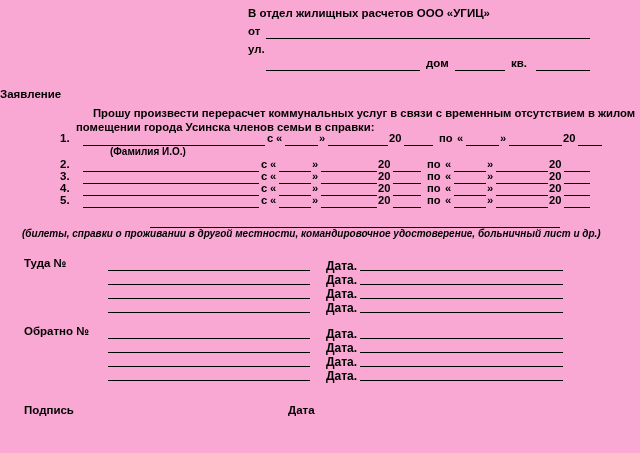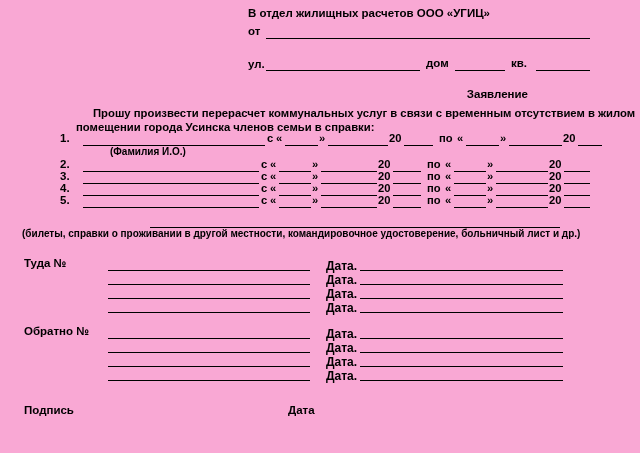--- a/index.html
+++ b/index.html
@@ -62,30 +62,30 @@
 <body>
 
 <div id="page">
 
   <div class="abs txt" style="left:248px; top:7px;">В отдел жилищных расчетов  ООО «УГИЦ»</div>
 
   <div class="abs txt" style="left:248px; top:25px;">от</div>
   <div class="rule" style="left:266px; top:38px; width:324px;"></div>
 
 
-  <div class="abs txt" style="left:248px; top:58px;">ул.</div>
+  <div class="abs txt" style="left:248px; top:43px;">ул.</div>
   <div class="rule" style="left:266px; top:70px; width:154px;"></div>
 
   <div class="abs txt" style="left:426px; top:57px;">дом</div>
   <div class="rule" style="left:455px; top:70px; width:50px;"></div>
 
   <div class="abs txt" style="left:511px; top:57px;">кв.</div>
   <div class="rule" style="left:536px; top:70px; width:54px;"></div>
 
-  <div class="abs txt" style="left:0px; top:88px; width:528px; text-align:right;">Заявление</div>
+  <div class="abs txt" style="left:0px; top:88px; width:528px; text-align:left;">Заявление</div>
 
   <div class="abs para" style="left:57px; top:106px;">Прошу произвести перерасчет коммунальных услуг в связи с временным отсутствием в жилом</div>
   <div class="abs para" style="left:40px; top:120px;">помещении города Усинска членов семьи в справки:</div>
 
   <div class="abs txt" style="left:60px; top:132px;">1.</div>
   <div class="rule" style="left:83px; top:145px; width:182px;"></div>
   <div class="abs tiny" style="left:110px; top:147px;">(Фамилия И.О.)</div>
 
   <div class="dgrp" style="left:267px; top:132px;">с</div>
   <div class="dgrp" style="left:276px; top:132px;">«</div>
@@ -165,21 +165,21 @@
   <div class="rule" style="left:393px; top:207px; width:28px;"></div>
   <div class="dgrp" style="left:427px; top:194px;">по</div>
   <div class="dgrp" style="left:445px; top:194px;">«</div>
   <div class="rule" style="left:454px; top:207px; width:32px;"></div>
   <div class="dgrp" style="left:487px; top:194px;">»</div>
   <div class="rule" style="left:496px; top:207px; width:52px;"></div>
   <div class="dgrp" style="left:549px; top:194px;">20</div>
   <div class="rule" style="left:564px; top:207px; width:26px;"></div>
 
   <div class="rule" style="left:150px; top:227px; width:410px;"></div>
-  <div class="abs tiny" style="left:22px; top:229px;">(билеты, справки о проживании в другой местности, командировочное удостоверение, больничный лист и др.)</div>
+  <div class="abs tiny" style="left:22px; top:229px;font-style:italic;">(билеты, справки о проживании в другой местности, командировочное удостоверение, больничный лист и др.)</div>
 
 
   <div class="abs txt" style="left:24px; top:257px;">Туда №</div>
 
   <div class="rule" style="left:108px; top:270px; width:202px;"></div>
   <div class="abs small" style="left:318px; top:261px;">Дата.</div>
   <div class="rule" style="left:360px; top:270px; width:203px;"></div>
 
   <div class="rule" style="left:108px; top:284px; width:202px;"></div>
   <div class="abs small" style="left:318px; top:275px;">Дата.</div>

